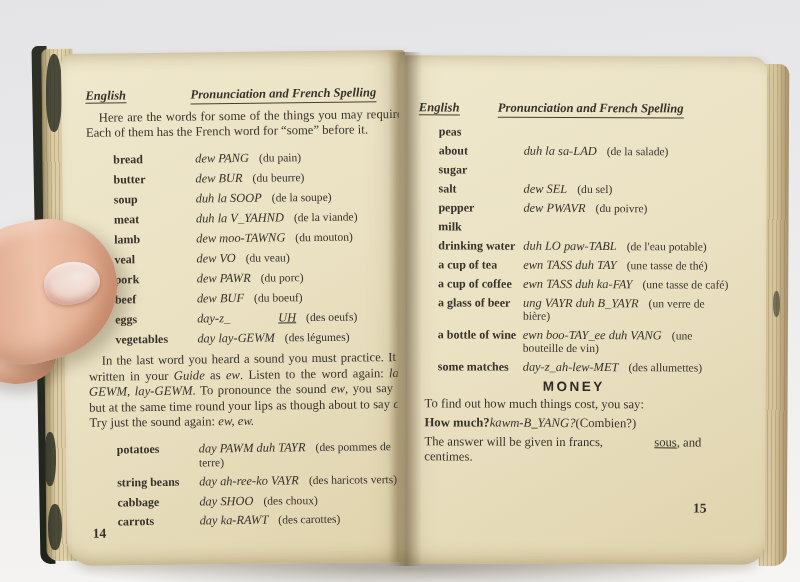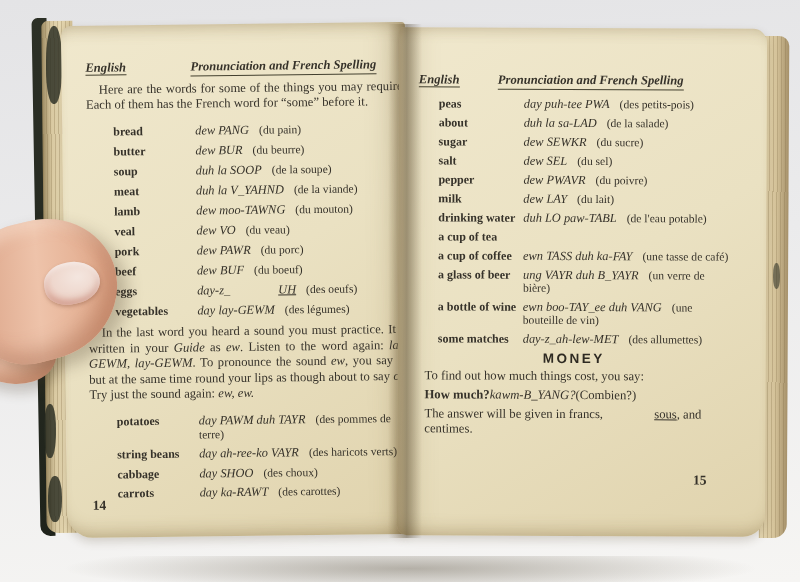--- a/index.html
+++ b/index.html
@@ -1,19 +1,19 @@
 <!DOCTYPE html>
 <html><head>
 <meta charset="utf-8">
 <style>
   html,body{margin:0;padding:0;background:#dcdcdc;}
   .scene{position:relative;width:800px;height:582px;overflow:hidden;
     background:linear-gradient(175deg,#e4e4e6 0%,#ebebec 45%,#f6f5f3 100%);
     font-family:"Liberation Serif",serif;color:#36322a;}
-  .book{position:absolute;left:36px;top:8px;width:752px;height:540px;}
+  .book{position:absolute;left:36px;top:36px;width:752px;height:540px;}
   .book-shadow{position:absolute;left:60px;top:556px;width:700px;height:36px;
     background:radial-gradient(ellipse at 50% 35%,rgba(75,65,45,.38),rgba(75,65,45,0) 70%);}
   .cover-left{position:absolute;left:0;top:10px;width:15px;height:518px;
     background:linear-gradient(180deg,#2c3026,#1f231b);border-radius:6px 0 0 10px;transform:rotate(-1deg);}
   .edge-left{position:absolute;left:8px;top:13px;width:31px;height:512px;overflow:hidden;
     background:linear-gradient(90deg,#9c8a62 0,#d9c9a1 30%,#e6d8b2 60%,#d2c096 100%);
     border-radius:6px 0 0 12px;transform:rotate(-.6deg);}
   .edge-left::after{content:"";position:absolute;inset:0;
     background:repeating-linear-gradient(90deg,rgba(125,105,65,.28) 0 1px,rgba(0,0,0,0) 1px 4px);}
   .edge-right{position:absolute;left:724px;top:28px;width:28px;height:502px;overflow:hidden;
@@ -168,48 +168,46 @@
 
     <div class="page page-right">
       <div class="content content-right">
         <div class="hdr">
           <span class="hc-right"><i class="ul">English</i></span>
           <span>Pronunciation and French Spelling</span>
         </div>
         <div class="wordtable rt">
           <div class="row nw">
               <span class="term">peas</span>
-              <span class="entry"><span class="pron">day puh-tee PWA</span><span class="fr">(des petits-pois)</span></span>
             </div>
           <div class="row nw">
               <span class="term">about</span>
               <span class="entry"><span class="pron">duh la sa-LAD</span><span class="fr">(de la salade)</span></span>
             </div>
           <div class="row nw">
               <span class="term">sugar</span>
-              <span class="entry"><span class="pron">dew SEWKR</span><span class="fr">(du sucre)</span></span>
             </div>
           <div class="row nw">
               <span class="term">salt</span>
               <span class="entry"><span class="pron">dew SEL</span><span class="fr">(du sel)</span></span>
             </div>
           <div class="row nw">
               <span class="term">pepper</span>
               <span class="entry"><span class="pron">dew PWAVR</span><span class="fr">(du poivre)</span></span>
             </div>
           <div class="row nw">
               <span class="term">milk</span>
-              <span class="entry"><span class="pron">dew LAY</span><span class="fr">(du lait)</span></span>
             </div>
           <div class="row nw">
               <span class="term">drinking water</span>
               <span class="entry"><span class="pron">duh LO paw-TABL</span><span class="fr">(de l'eau potable)</span></span>
             </div>
           <div class="row nw">
               <span class="term">a cup of tea</span>
+              <span class="entry"><span class="pron">ewn TASS duh TAY</span><span class="fr">(une tasse de thé)</span></span>
             </div>
           <div class="row nw">
               <span class="term">a cup of coffee</span>
               <span class="entry"><span class="pron">ewn TASS duh ka-FAY</span><span class="fr">(une tasse de café)</span></span>
             </div>
           <div class="row">
               <span class="term">a glass of beer</span>
               <span class="entry"><span class="pron">ung VAYR duh B_YAYR</span><span class="fr">(un verre de bière)</span></span>
             </div>
           <div class="row">

